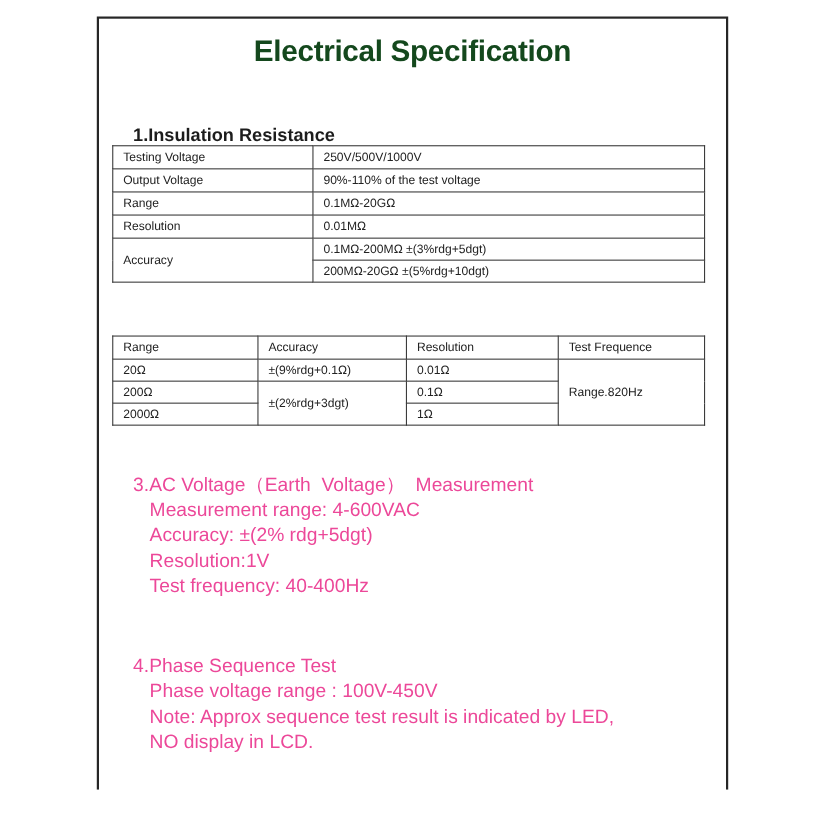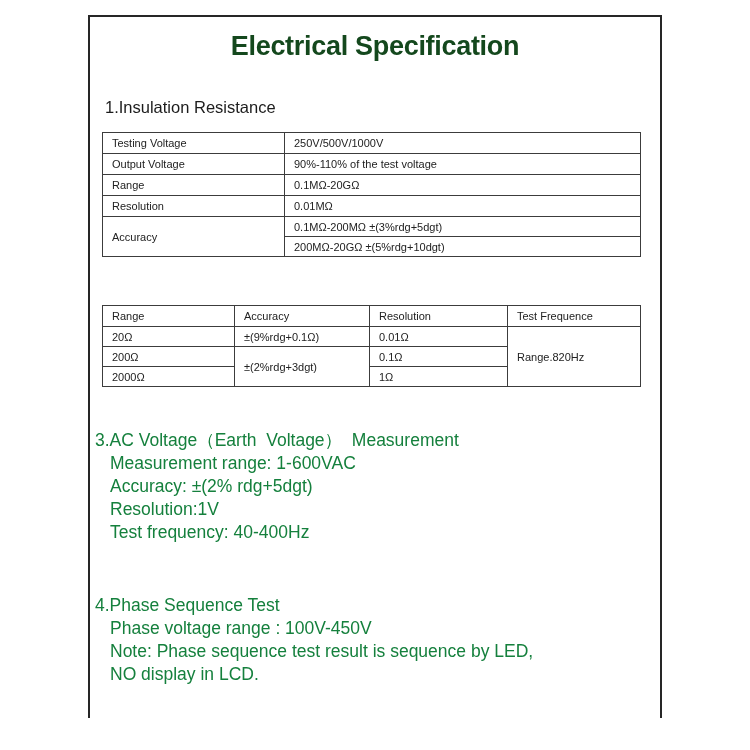--- a/index.html
+++ b/index.html
@@ -32,23 +32,23 @@
     width: 100%;
     text-align: center;
     font-size: 27px;
     font-weight: bold;
     letter-spacing: -0.3px;
     margin: 0;
   }
   .sec-heading {
     position: absolute;
     left: 15px;
-    margin: 0;
+    margin: 16px;
     font-size: 16.5px;
-    font-weight: normal;
+    font-weight: bold;
     color: #1c1c1c;
     white-space: pre-wrap;
   }
   .sec1-heading { top: 81px; }
   .sec2-heading { top: 260px; }
 
   table.spec {
     position: absolute;
     left: 12px;
     border-collapse: collapse;
@@ -68,24 +68,24 @@
   }
   .t1 { top: 115px; }
   .t1 tr { height: 21px; }
   .t1 tr.sub { height: 20px; }
   .t2 { top: 288px; }
   .t2 tr.hdr { height: 21px; }
   .t2 tr { height: 20px; }
 
   .text-block {
     position: absolute;
-    left: 5px;
+    left: 31px;
     font-size: 17.5px;
     line-height: 23px;
-    color: #15803d;
+    color: #ec4899;
   }
   .sec3-block { top: 412px; }
   .sec4-block { top: 577px; }
   .text-block .blk-heading {
     margin: 0;
     font-size: 17.5px;
     font-weight: normal;
     white-space: pre-wrap;
   }
   .text-block .line {
@@ -163,27 +163,27 @@
       </tr>
       <tr>
         <td>2000Ω</td>
         <td>1Ω</td>
       </tr>
     </tbody>
       </table>
 
     <div class="text-block sec3-block">
       <h2 class="blk-heading">3.AC Voltage（Earth  Voltage）  Measurement</h2>
-      <div class="line">Measurement range: 1-600VAC</div>
+      <div class="line">Measurement range: 4-600VAC</div>
       <div class="line">Accuracy: ±(2% rdg+5dgt)</div>
       <div class="line">Resolution:1V</div>
       <div class="line">Test frequency: 40-400Hz</div>
     </div>
 
     <div class="text-block sec4-block">
       <h2 class="blk-heading">4.Phase Sequence Test</h2>
       <div class="line">Phase voltage range : 100V-450V</div>
-      <div class="line">Note: Phase sequence test result is sequence by LED,</div>
+      <div class="line">Note: Approx sequence test result is indicated by LED,</div>
       <div class="line">NO display in LCD.</div>
     </div>
 
   </div>
 </div>
 
 </body></html>

